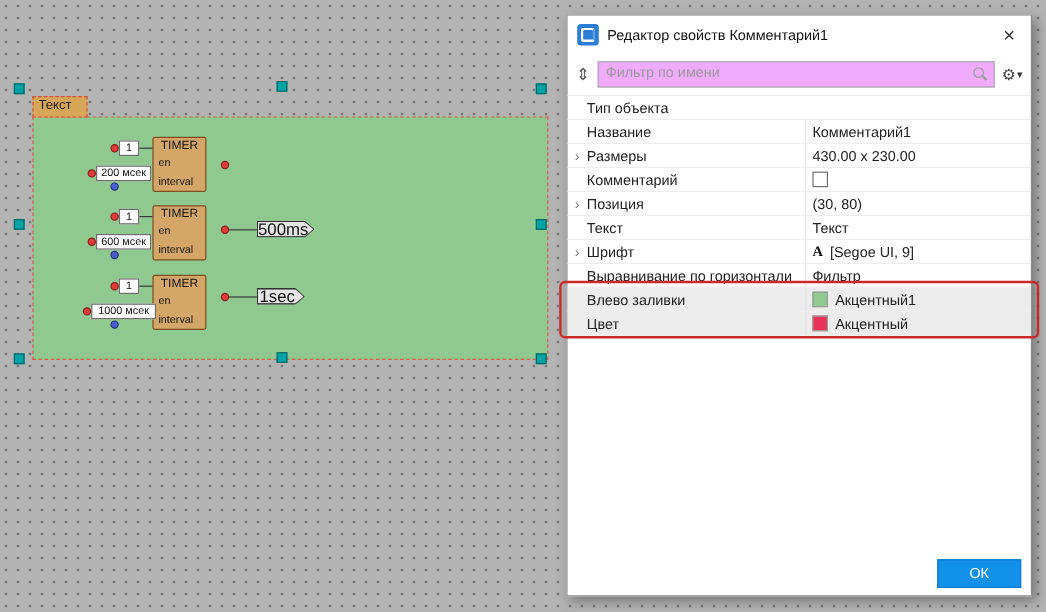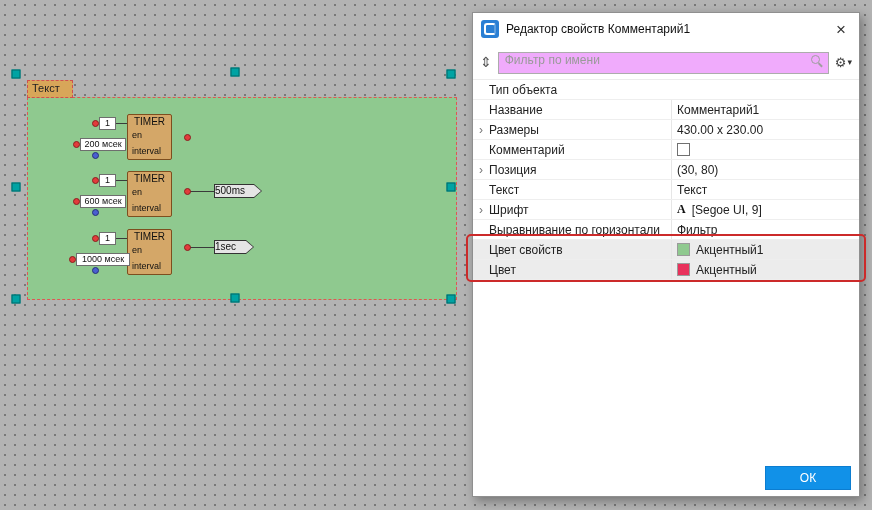--- a/index.html
+++ b/index.html
@@ -54,21 +54,21 @@
   .dot.blue { background:#4a5fd0; border:1px solid #25307a; }
 
   .tag {
     position:absolute; height:14px; z-index:2;
     background:#333;
     clip-path:polygon(0 0, calc(100% - 8px) 0, 100% 50%, calc(100% - 8px) 100%, 0 100%);
   }
   .tag-inner {
     position:absolute; inset:1px; background:#e5e5e5;
     clip-path:polygon(0 0, calc(100% - 7px) 0, 100% 50%, calc(100% - 7px) 100%, 0 100%);
-    font-size:10px; line-height:12px; padding-right:6px; color:#111;
+    font-size:14px; line-height:12px; text-align:center; padding-right:6px; color:#111;
   }
 
   
   .dialog {
     position:absolute; left:472px; top:12px; width:388px; height:485px;
     background:#fff; border:1px solid #8f8f8f;
     box-shadow:3px 4px 10px rgba(0,0,0,.35); z-index:4;
   }
   .titlebar { height:32px; display:flex; align-items:center; padding:0 8px; gap:7px; }
   .dlg-icon {
@@ -109,21 +109,21 @@
   .prop-value {
     border-left:1px solid #e6e6e6; height:100%;
     display:flex; align-items:center; gap:6px; padding-left:5px;
     overflow:hidden; white-space:nowrap;
   }
   .checkbox { width:13px; height:13px; border:1px solid #707070; background:#fff; flex:0 0 auto; }
   .swatch { width:13px; height:13px; border:1px solid #9a9a9a; flex:0 0 auto; }
   .font-a { font-family:"Liberation Serif", serif; font-weight:bold; font-size:12px; color:#111; }
 
   .ok-btn {
-    position:absolute; right:8px; bottom:6px; width:86px; height:24px;
+    position:absolute; right:8px; bottom:6px; width:70px; height:24px;
     background:#1191e8; border:1px solid #0c7dd0; color:#fff;
     font-size:12px; font-family:inherit;
   }
 
   
   .annotation {
     position:absolute; left:466px; top:234px; width:400px; height:48px;
     border:2px solid #cc2a2a; border-radius:5px; z-index:6; pointer-events:none;
   }
 </style>
@@ -263,21 +263,21 @@
     </div>
 
     <div class="prop-row">
       <span class="chev"></span>
       <span class="prop-name">Выравнивание по горизонтали</span>
       <span class="prop-value">Фильтр</span>
     </div>
 
     <div class="prop-row hl">
       <span class="chev"></span>
-      <span class="prop-name">Цвет свойств</span>
+      <span class="prop-name">Влево заливки</span>
       <span class="prop-value">
         <span class="swatch" style="background-color: rgb(143, 201, 143);"></span>
         <span>Акцентный1</span>
       </span>
     </div>
 
     <div class="prop-row hl">
       <span class="chev"></span>
       <span class="prop-name">Цвет</span>
       <span class="prop-value">

